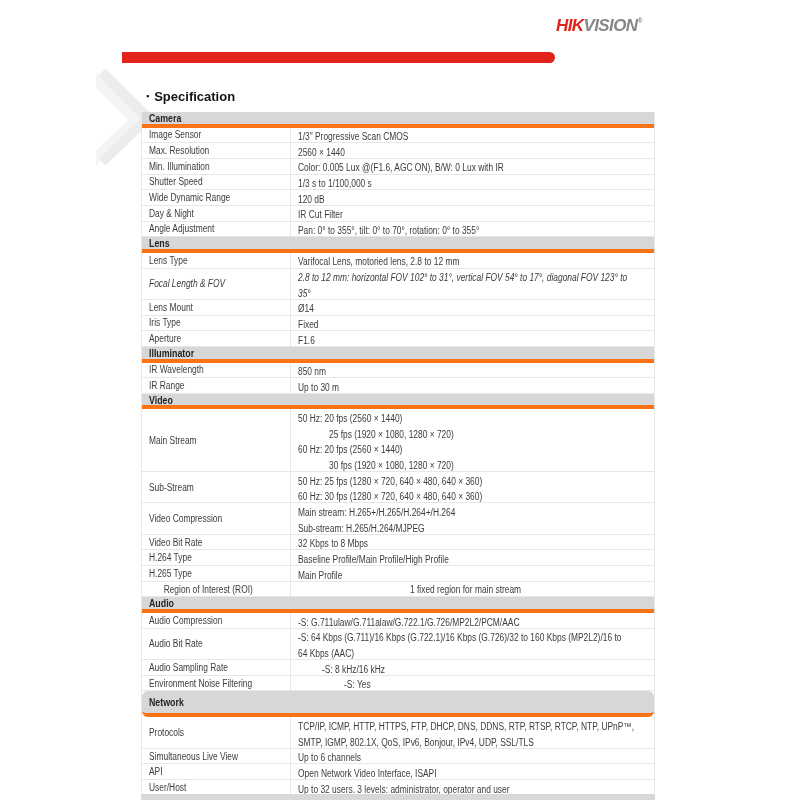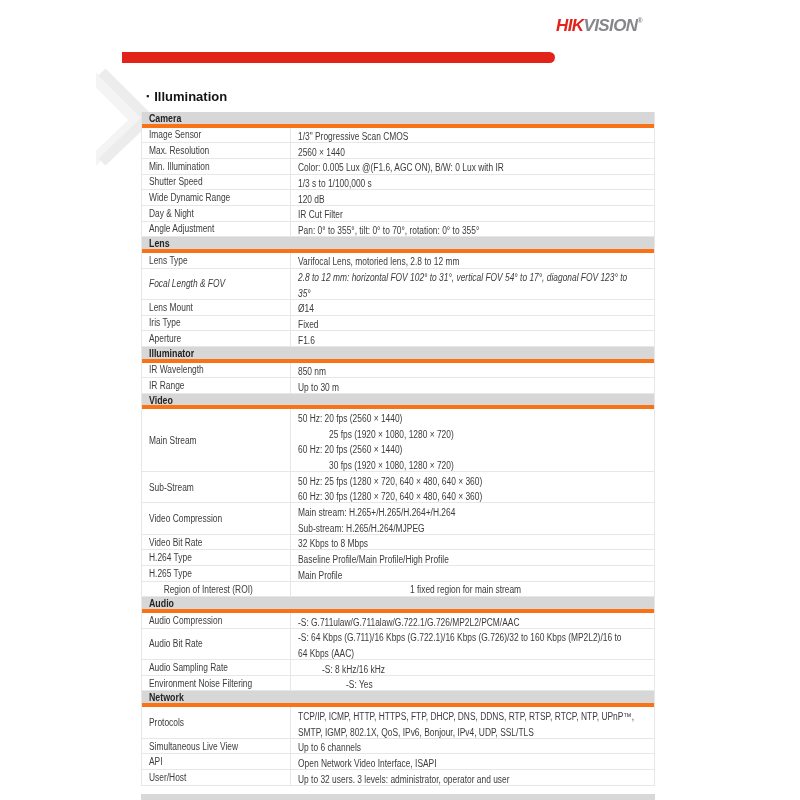--- a/index.html
+++ b/index.html
@@ -128,21 +128,21 @@
 </div>
 
 <div class="redbar" style="background: rgb(226, 35, 26);"></div>
 
 <svg class="chevron-mark" width="60" height="105" viewBox="0 0 60 105">
   <polyline points="-6,10 40,56 -6,100" fill="none" stroke="#f4f4f4" stroke-width="11"></polyline>
   <polyline points="6,8 52,54 6,98" fill="none" stroke="#ececec" stroke-width="10"></polyline>
 </svg>
 
 <div class="heading">
-  <span class="bullet">▪</span><span>Illumination</span>
+  <span class="bullet">▪</span><span>Specification</span>
 </div>
 
 <div class="spec-table" id="spec-table">
     <div class="sec-header" style="height: 15.67px;">
       <span class="sec-title cnd">Camera</span>
     </div>
     <div class="row" style="height: 15.67px;">
       <div class="cell label">
         <div class="ln cnd">Image Sensor</div>
       </div>
@@ -346,29 +346,29 @@
       </div>
     </div>
     <div class="row" style="height: 15.67px; gap: 24px;">
       <div class="cell label">
         <div class="ln cnd">Audio Sampling Rate</div>
       </div>
       <div class="cell value">
         <div style="height: 15.67px; line-height: 15.67px;"><span class="ln cnd">-S: 8 kHz/16 kHz</span></div>
       </div>
     </div>
-    <div class="row" style="height: 15.67px;">
+    <div class="row" style="height: 15.67px; gap: 46px;">
       <div class="cell label">
         <div class="ln cnd">Environment Noise Filtering</div>
       </div>
       <div class="cell value">
-        <div style="height: 15.67px; line-height: 15.67px; margin-left: 48px;"><span class="ln cnd">-S: Yes</span></div>
-      </div>
-    </div>
-    <div class="sec-header" style="height: 16px;">
+        <div style="height: 15.67px; line-height: 15.67px;"><span class="ln cnd">-S: Yes</span></div>
+      </div>
+    </div>
+    <div class="sec-header" style="height: 26px; border-radius: 6px;">
       <span class="sec-title cnd">Network</span>
     </div>
     <div class="row" style="height: 31.34px;">
       <div class="cell label">
         <div class="ln cnd">Protocols</div>
       </div>
       <div class="cell value">
         <div style="height: 15.67px; line-height: 15.67px;"><span class="ln cnd">TCP/IP, ICMP, HTTP, HTTPS, FTP, DHCP, DNS, DDNS, RTP, RTSP, RTCP, NTP, UPnP™,</span></div>
         <div style="height: 15.67px; line-height: 15.67px;"><span class="ln cnd">SMTP, IGMP, 802.1X, QoS, IPv6, Bonjour, IPv4, UDP, SSL/TLS</span></div>
       </div>

